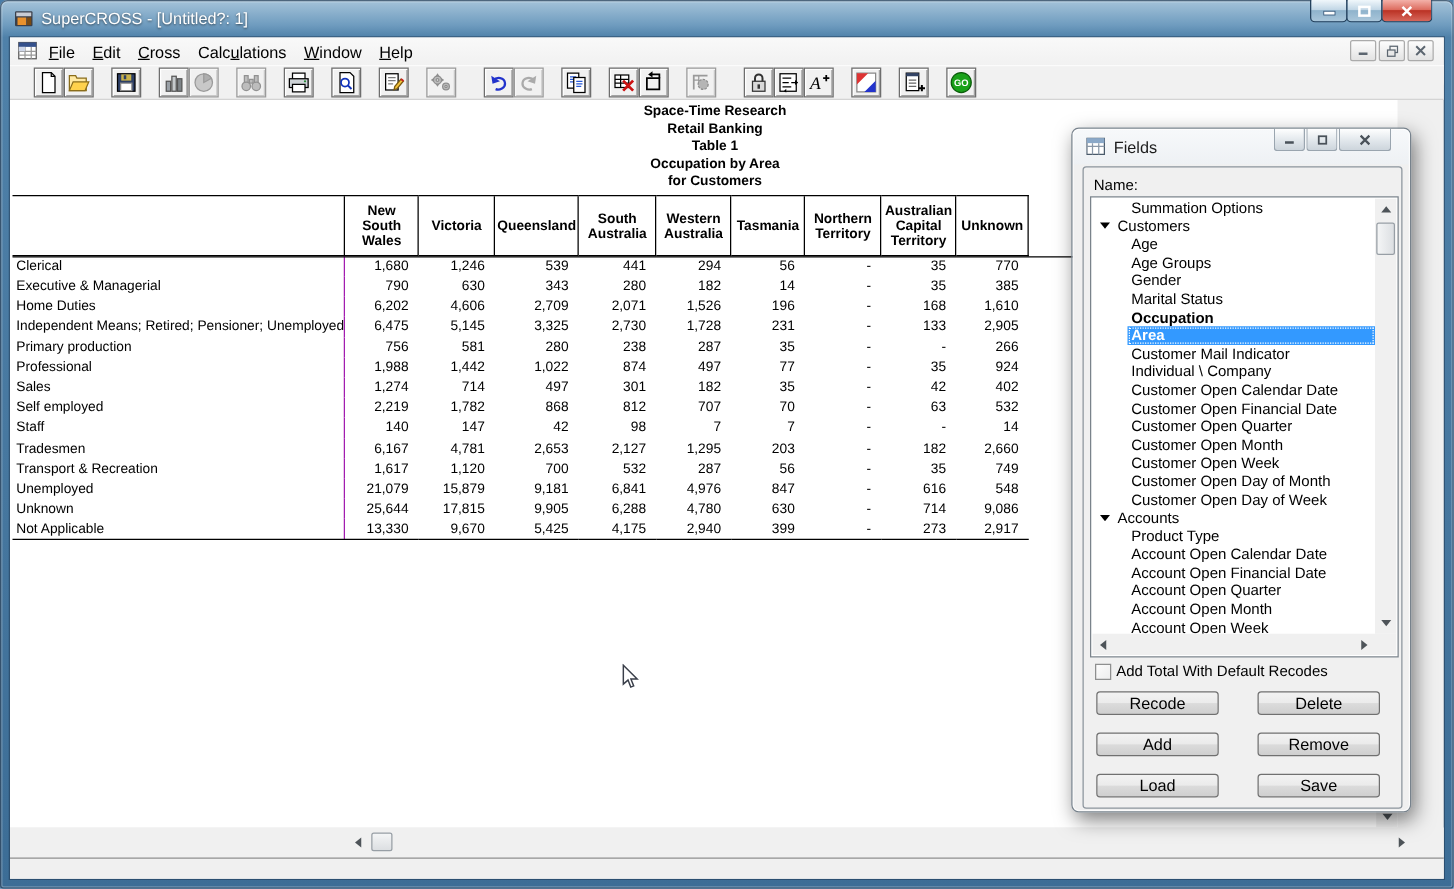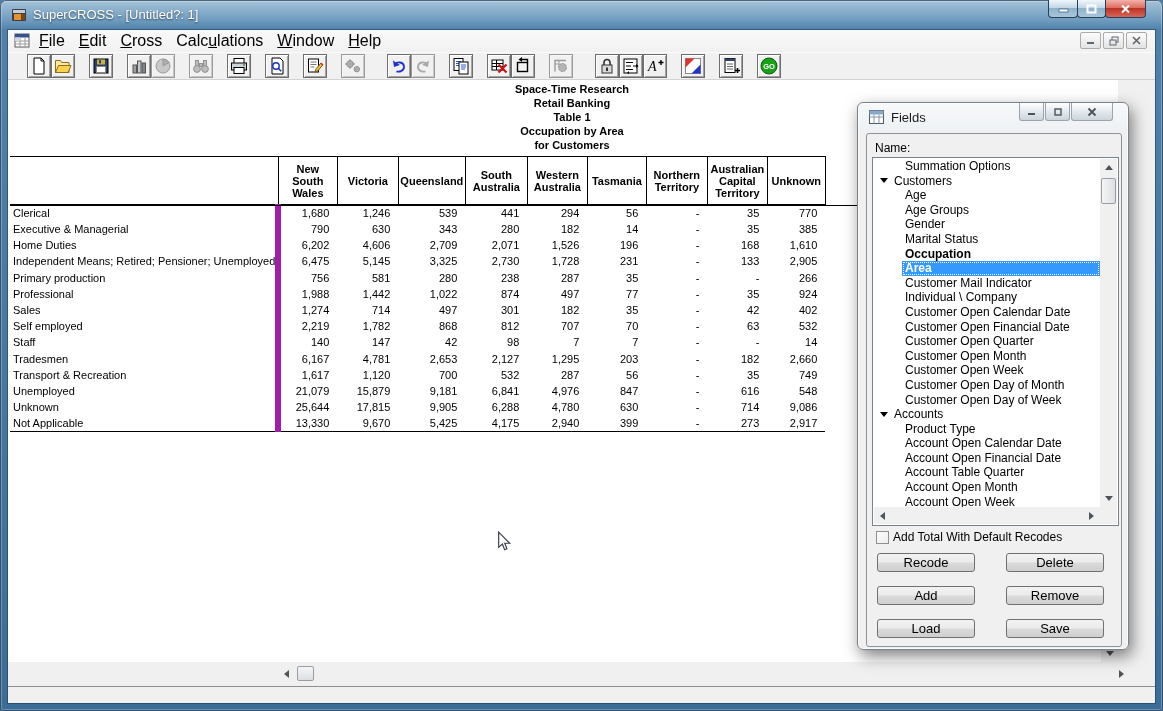--- a/index.html
+++ b/index.html
@@ -18,21 +18,21 @@
     background:linear-gradient(180deg,#f0f7fb 0%,#c2d7e6 45%,#8fb3cc 50%,#a9c6da 100%);
     display:flex;align-items:center;justify-content:center}
   .cap-btn.close{background:linear-gradient(180deg,#f3b1a9 0%,#dd6d60 45%,#bb3325 50%,#d7675b 100%)}
 
   
   #client{position:absolute;left:8px;top:30px;width:1147px;height:673px;background:#f0f0f0;
     box-shadow:0 0 0 1px rgba(25,50,75,.5)}
 
   
   #menubar{position:absolute;left:0;top:0;width:1147px;height:38px;
-    background:linear-gradient(180deg,#f9f9f9,#ececec);border-bottom:1px solid #d9d9d9;font-size:16px}
+    background:linear-gradient(180deg,#f9f9f9,#ececec);border-bottom:1px solid #d9d9d9;font-size:13px}
   #mdi-icon{position:absolute;left:6px;top:3px;width:16px;height:16px}
   #menu-items{position:absolute;left:24px;top:0;height:22px;display:flex;align-items:center}
   .menu-item{padding:3px 7px;color:#000;cursor:default}
   .mdi-btns{position:absolute;right:8px;top:2px;display:flex;gap:2px}
   .mdi-btn{width:21px;height:17px;border:1px solid #ababab;border-radius:2px;
     background:linear-gradient(180deg,#fdfdfd,#e3e3e3);display:flex;align-items:center;justify-content:center}
 
   
   #toolbar{position:absolute;left:0;top:22px;width:1147px;height:28px;background:#f1f1f1;
     border-bottom:1px solid #d4d4d4;box-shadow:inset 0 1px 0 #fbfbfb}
@@ -47,21 +47,21 @@
   #table-title{position:absolute;left:0;top:2px;width:1128px;text-align:center;font-size:11px;font-weight:bold;line-height:14px;color:#000}
   #split-line{position:absolute;left:2px;top:125px;width:1128px;height:1px;background:#000}
 
   
   #xtab{position:absolute;left:2px;top:76px;border-collapse:collapse;table-layout:fixed;font-size:11px;color:#000}
   #xtab th{font-weight:bold;height:48px;text-align:center;vertical-align:middle;line-height:12px;
     border-top:1px solid #000;border-bottom:1px solid #000;border-left:1px solid #000;padding:0 1px;background:#fff}
   #xtab th.corner{border-left:none}
   #xtab th:last-child{border-right:1px solid #000}
   #xtab td{height:16.2px;line-height:16px;white-space:nowrap;overflow:hidden;padding:0}
-  #xtab td.rowlabel{padding-left:3px;border-right:6px solid #a21caf}
+  #xtab td.rowlabel{padding-left:3px;border-right:1px solid #a21caf}
   #xtab td.num{text-align:right;padding-right:8px}
   #xtab tbody tr:last-child td{border-bottom:1px solid #000}
 
   
   .sb-track-v{position:absolute;right:0;top:127px;width:17px;height:455px;background:#f0f0f0}
   .sb-arrow{position:absolute;width:17px;height:17px;display:flex;align-items:center;justify-content:center}
   .tri-up{width:0;height:0;border-left:4px solid transparent;border-right:4px solid transparent;border-bottom:5px solid #4e5459}
   .tri-down{width:0;height:0;border-left:4px solid transparent;border-right:4px solid transparent;border-top:5px solid #4e5459}
   .tri-left{width:0;height:0;border-top:4px solid transparent;border-bottom:4px solid transparent;border-right:5px solid #4e5459}
   .tri-right{width:0;height:0;border-top:4px solid transparent;border-bottom:4px solid transparent;border-left:5px solid #4e5459}
@@ -667,21 +667,21 @@
           <div class="fl-item">
             <span class="lab">Product Type</span>
           </div>
           <div class="fl-item">
             <span class="lab">Account Open Calendar Date</span>
           </div>
           <div class="fl-item">
             <span class="lab">Account Open Financial Date</span>
           </div>
           <div class="fl-item">
-            <span class="lab">Account Table Quarter</span>
+            <span class="lab">Account Open Quarter</span>
           </div>
           <div class="fl-item">
             <span class="lab">Account Open Month</span>
           </div>
           <div class="fl-item">
             <span class="lab">Account Open Week</span>
           </div>
         </div>
       <div class="fd-vscroll">
         <div class="sb-arrow" style="top:0;left:0">

